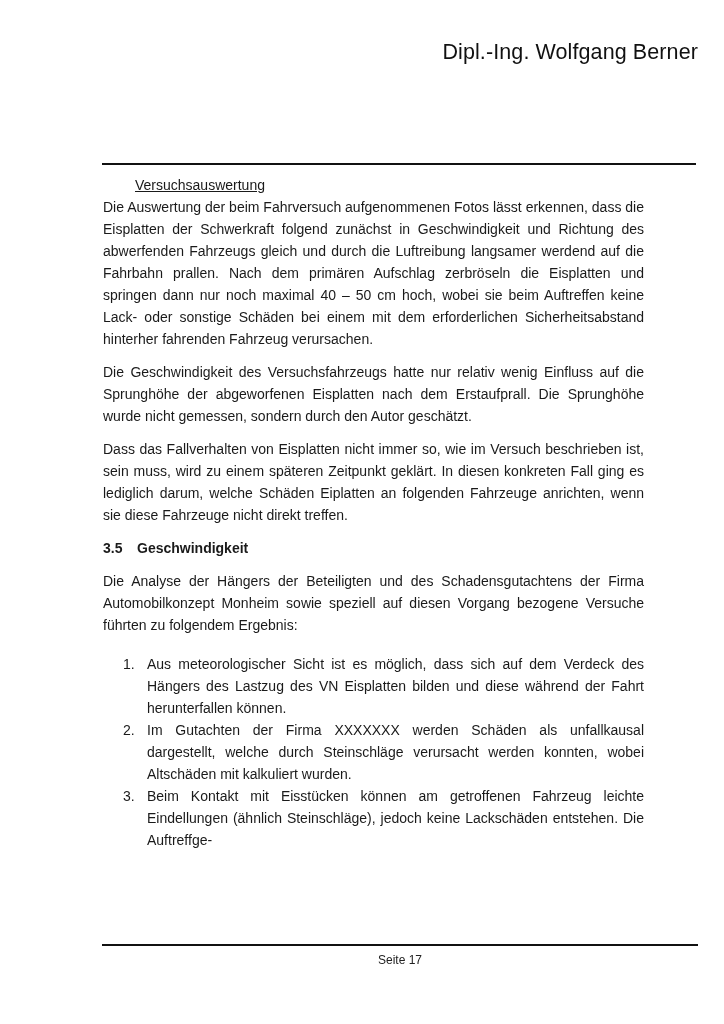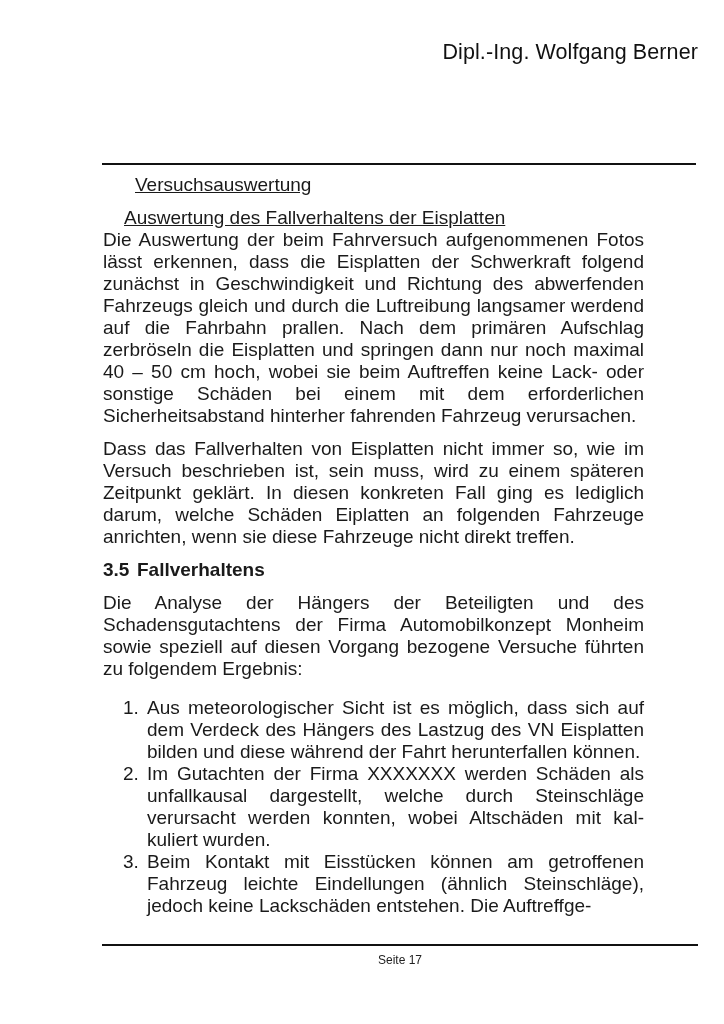--- a/index.html
+++ b/index.html
@@ -2,21 +2,21 @@
 <html><head>
   <meta charset="utf-8">
   <style>
     html, body { margin: 0; padding: 0; background: #ffffff; }
     body { width: 724px; height: 1024px; position: relative; overflow: hidden;
       font-family: "Liberation Sans", sans-serif; color: #1a1a1a; }
     .header-title { position: absolute; top: 40px; right: 26px; font-size: 21.5px; color: #111; letter-spacing: 0.1px; }
     .rule { position: absolute; left: 102px; width: 594px; height: 0; border-top: 2px solid #111; }
     .rule.top { top: 163px; }
     .rule.bottom { top: 944px; left: 102px; width: 596px; }
-    .content { position: absolute; left: 103px; top: 174px; width: 541px; font-size: 19px; line-height: 22px; }
+    .content { position: absolute; left: 103px; top: 174px; width: 541px; font-size: 14px; line-height: 22px; }
     .u { text-decoration: underline; }
     .h1 { margin: 0 0 0 32px; height: 22px; }
     .h2 { margin: 11px 0 0 21px; height: 22px; }
     p { margin: 0; text-align: justify; }
     .p1 { }
     .gap { margin-top: 11px; }
     .section-head { margin-top: 11px; font-weight: bold; height: 22px; }
     .section-head .num { display: inline-block; width: 34px; }
     ol { list-style: none; margin: 17px 0 0 0; padding: 0; }
     ol li { position: relative; padding-left: 44px; text-align: justify; }
@@ -24,27 +24,27 @@
     .footer { position: absolute; top: 953px; left: 0; width: 800px; text-align: center; font-size: 12px; color: #222; }
   </style>
 </head>
 <body>
 
 <div class="header-title">Dipl.-Ing. Wolfgang Berner</div>
 <div class="rule top"></div>
 
 <div class="content">
   <div class="h1 u">Versuchsauswertung</div>
-  <div class="h2 u">Auswertung des Fallverhaltens der Eisplatten</div>
 
   <p class="p1">Die Auswertung der beim Fahrversuch aufgenommenen Fotos lässt erkennen, dass die Eisplatten der Schwerkraft folgend zunächst in Geschwindigkeit und Richtung des abwer­fenden Fahrzeugs gleich und durch die Luftreibung langsamer werdend auf die Fahrbahn prallen. Nach dem primären Aufschlag zerbröseln die Eisplatten und springen dann nur noch maximal 40 – 50 cm hoch, wobei sie beim Auftreffen keine Lack- oder sonstige Schä­den bei einem mit dem erforderlichen Sicherheitsabstand hinterher fahrenden Fahrzeug verursachen.</p>
+  <p class="gap">Die Geschwindigkeit des Versuchsfahrzeugs hatte nur relativ wenig Einfluss auf die Sprunghöhe der abgeworfenen Eisplatten nach dem Erstaufprall. Die Sprunghöhe wurde nicht gemessen, sondern durch den Autor geschätzt.</p>
   <p class="gap">Dass das Fallverhalten von Eisplatten nicht immer so, wie im Versuch beschrieben ist, sein muss, wird zu einem späteren Zeitpunkt geklärt. In diesen konkreten Fall ging es lediglich darum, welche Schäden Eiplatten an folgenden Fahrzeuge anrichten, wenn sie diese Fahr­zeuge nicht direkt treffen.</p>
 
   <div class="section-head">
-    <span class="num">3.5</span><span>Fallverhaltens</span>
+    <span class="num">3.5</span><span>Geschwindigkeit</span>
   </div>
 
   <p class="gap">Die Analyse der Hängers der Beteiligten und des Schadensgutachtens der Firma Automo­bilkonzept Monheim sowie speziell auf diesen Vorgang bezogene Versuche führten zu fol­gendem Ergebnis:</p>
 
   <ol>
     <li><span class="n">1.</span><span>Aus meteorologischer Sicht ist es möglich, dass sich auf dem Verdeck des Hängers des Lastzug des VN Eisplatten bilden und diese während der Fahrt herunterfallen können.</span></li>
     <li><span class="n">2.</span><span>Im Gutachten der Firma XXXXXXX werden Schäden als unfallkausal dargestellt, welche durch Steinschläge verursacht werden konnten, wobei Altschäden mit kal­kuliert wurden.</span></li>
     <li><span class="n">3.</span><span>Beim Kontakt mit Eisstücken können am getroffenen Fahrzeug leichte Eindellungen (ähnlich Steinschläge), jedoch keine Lackschäden entstehen. Die Auftreffge-</span></li>
   </ol>
 </div>

